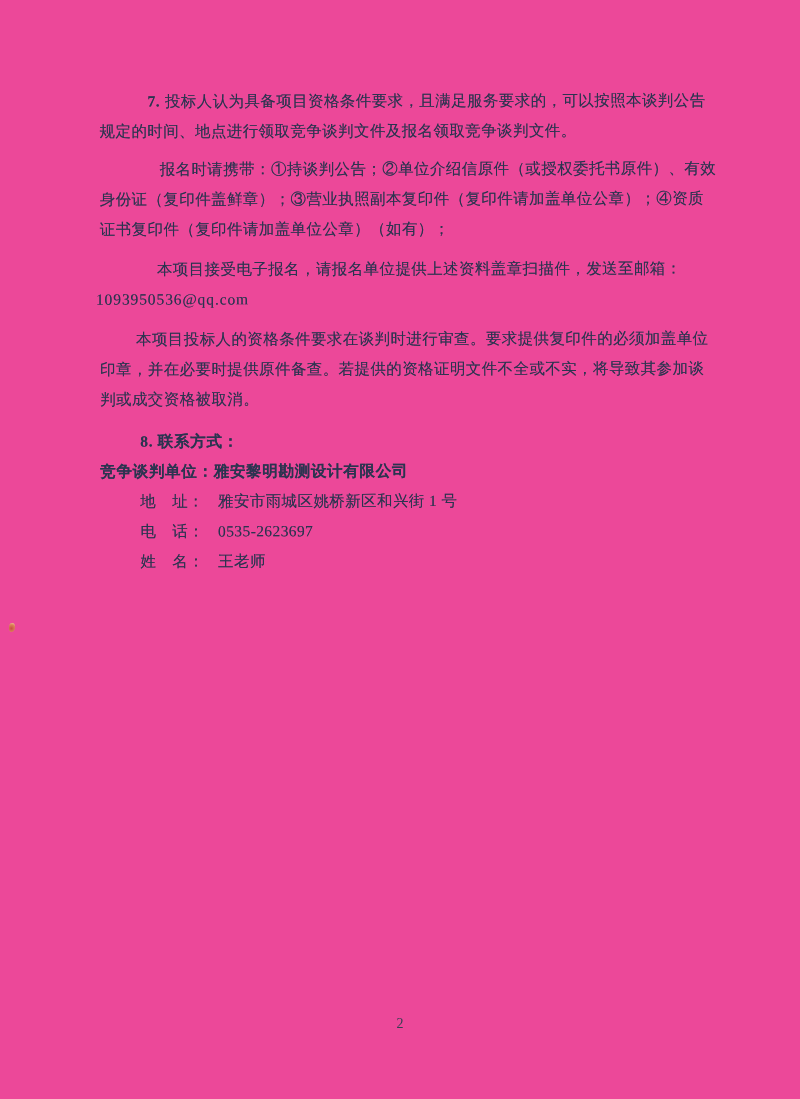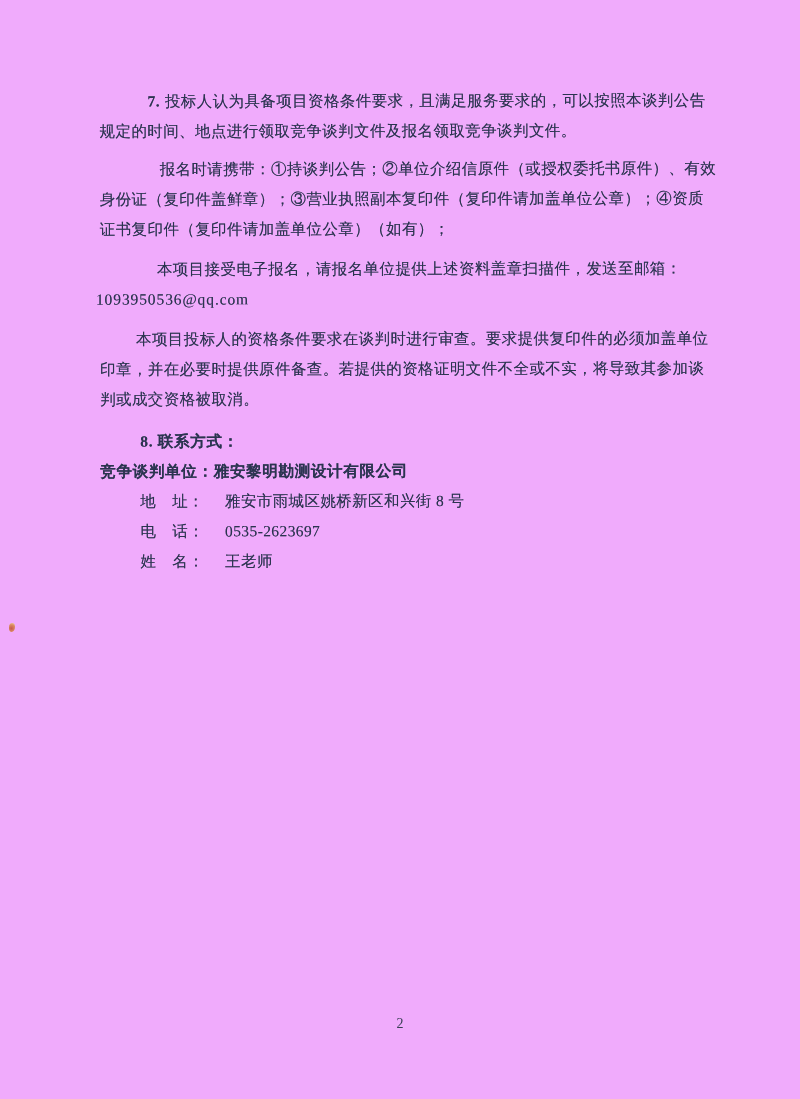--- a/index.html
+++ b/index.html
@@ -4,21 +4,21 @@
 <style>
   html, body {
     margin: 0;
     padding: 0;
     background: #ffffff;
   }
   .page {
     position: relative;
     width: 800px;
     height: 1099px;
-    background: #f0abfc;
+    background: #ec4899;
     overflow: hidden;
     font-family: "Liberation Serif", "DejaVu Serif", serif;
     color: #2b3450;
   }
   .content {
     position: absolute;
     left: 100px;
     top: 86px;
     width: 618px;
     font-size: 15.5px;
@@ -42,21 +42,21 @@
   .email-line { margin-left: -4px; letter-spacing: 0.9px; }
   .lead {
     font-weight: 700;
     margin-right: 5px;
   }
   .bold-line {
     font-weight: 700;
     letter-spacing: 0.7px;
     text-shadow: 0 0 0.6px rgba(43, 52, 80, 0.7);
   }
-  .contact-row .label { margin-right: 21px; }
+  .contact-row .label { margin-right: 14px; }
   .page-number {
     position: absolute;
     top: 1014px;
     left: 0;
     width: 800px;
     text-align: center;
     font-size: 14px;
     line-height: 20px;
     color: #353e52;
   }
@@ -96,21 +96,21 @@
 
     <div class="para gap-md">
       <div class="line ind-36">本项目投标人的资格条件要求在谈判时进行审查。要求提供复印件的必须加盖单位</div>
       <div class="line">印章，并在必要时提供原件备查。若提供的资格证明文件不全或不实，将导致其参加谈</div>
       <div class="line">判或成交资格被取消。</div>
     </div>
 
     <div class="contact gap-lg">
       <div class="line ind-40 bold-line">8. 联系方式：</div>
       <div class="line ind-38 bold-line">竞争谈判单位：雅安黎明勘测设计有限公司</div>
-      <div class="line ind-40 contact-row"><span class="label">地　址：</span><span>雅安市雨城区姚桥新区和兴街 8 号</span></div>
+      <div class="line ind-40 contact-row"><span class="label">地　址：</span><span>雅安市雨城区姚桥新区和兴街 1 号</span></div>
       <div class="line ind-40 contact-row"><span class="label">电　话：</span><span>0535-2623697</span></div>
       <div class="line ind-40 contact-row"><span class="label">姓　名：</span><span>王老师</span></div>
     </div>
 
   </div>
 
   <div class="speck"></div>
 
   <div class="page-number">2</div>
 

